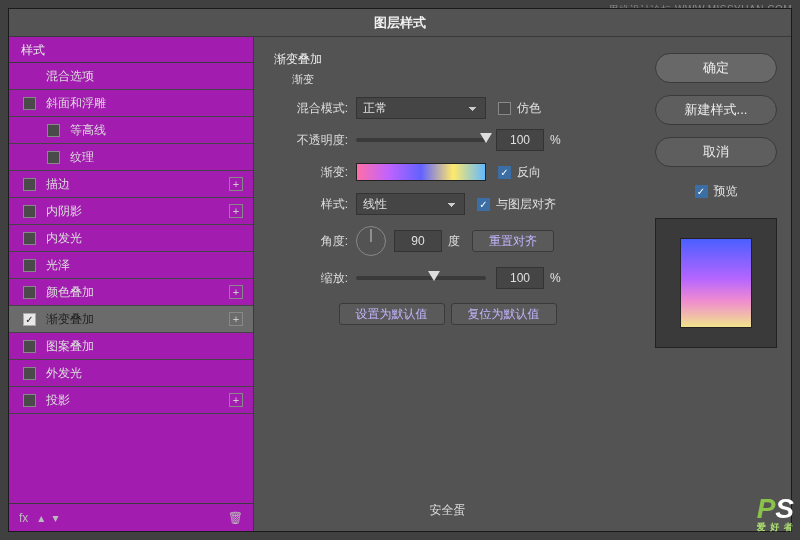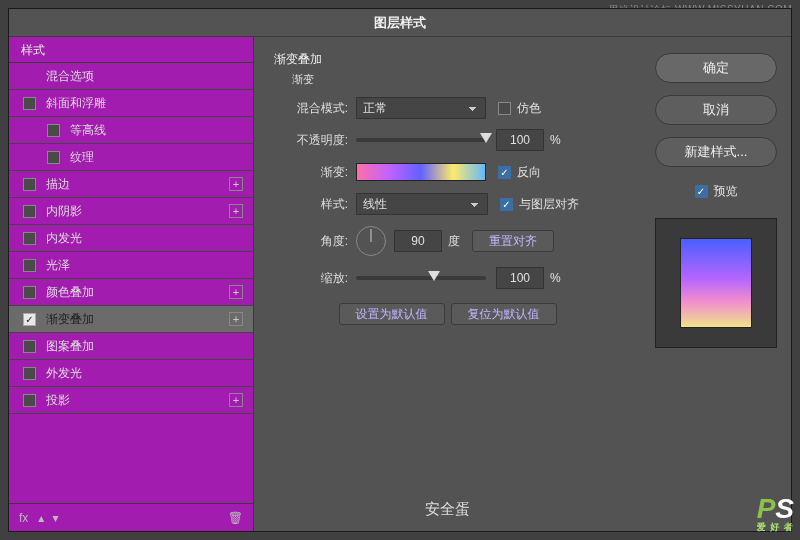--- a/index.html
+++ b/index.html
@@ -38,21 +38,21 @@
 .angle-dial{width:30px;height:30px;border:1px solid #888;border-radius:50%;position:relative;margin-right:8px}
 .angle-dial:after{content:"";position:absolute;width:1px;height:13px;background:#ccc;left:50%;top:2px;transform-origin:bottom;transform:translateX(-50%) rotate(0deg)}
 .btn-sm{background:#5a5a5a;border:1px solid #3a3a3a;color:#c4b5fd;height:22px;padding:0 16px;font-size:12px;cursor:pointer;border-radius:3px}
 .btn-row{display:flex;gap:6px;justify-content:center;margin-top:14px}
 .right-panel{width:150px;padding:16px 14px;display:flex;flex-direction:column;gap:12px;align-items:stretch}
 .btn-lg{background:#5e5e5e;border:1px solid #3a3a3a;color:#eee;height:30px;border-radius:15px;font-size:13px;cursor:pointer}
 .btn-lg.primary{background:#686868}
 .preview-cb{display:flex;align-items:center;justify-content:center;margin-top:4px}
 .preview-box{margin-top:6px;background:#3a3a3a;border:1px solid #222;height:130px;display:flex;align-items:center;justify-content:center}
 .preview-swatch{width:72px;height:90px;background:linear-gradient(180deg,#4a5fff 0%,#b565ff 45%,#f08bd0 70%,#f1e38b 100%);border:1px solid #222}
-.bottom-text{position:absolute;left:50%;bottom:12px;transform:translateX(-50%);font-size:15px;color:#ddd}
+.bottom-text{position:absolute;left:50%;bottom:12px;transform:translateX(-50%);font-size:12px;color:#ddd}
 .ps-watermark{position:absolute;right:6px;bottom:6px;font-family:Arial;font-weight:bold;font-size:28px;font-style:italic}
 .ps-watermark .p{color:#8bc34a}.ps-watermark .s{color:#fff}
 .ps-watermark .t{display:block;font-size:9px;font-style:normal;color:#aee571;letter-spacing:1px;margin-top:-4px}
 </style>
 </head>
 <body>
 
 <div class="top-watermark">思缘设计论坛  WWW.MISSYUAN.COM</div>
 
 <div class="dialog">
@@ -154,21 +154,21 @@
       <div class="form-row">
         <span class="flabel">渐变:</span>
         <div class="gradbar"></div>
         <span style="width:12px"></span>
         <span class="cbx on">✓</span>
         <span>反向</span>
       </div>
 
       <div class="form-row">
         <span class="flabel">样式:</span>
-        <select style="width:132px"><option>线性</option></select>
+        <select style="width:109px"><option>线性</option></select>
         <span style="width:12px"></span>
         <span class="cbx on">✓</span>
         <span>与图层对齐</span>
       </div>
 
       <div class="form-row" style="height:32px">
         <span class="flabel">角度:</span>
         <div class="angle-dial"></div>
         <input class="num-in" type="text" value="90" style="">
         <span style="margin:0 12px 0 6px">度</span>
@@ -187,22 +187,22 @@
       <div class="btn-row">
         <button class="btn-sm">设置为默认值</button>
         <button class="btn-sm">复位为默认值</button>
       </div>
 
       <div class="bottom-text">安全蛋</div>
     </div>
 
     <div class="right-panel">
       <button class="btn-lg primary">确定</button>
+      <button class="btn-lg">新建样式...</button>
       <button class="btn-lg">取消</button>
-      <button class="btn-lg">新建样式...</button>
       <div class="preview-cb">
         <span class="cbx on">✓</span>
         <span>预览</span>
       </div>
       <div class="preview-box">
         <div class="preview-swatch"></div>
       </div>
     </div>
   </div>
 </div>

